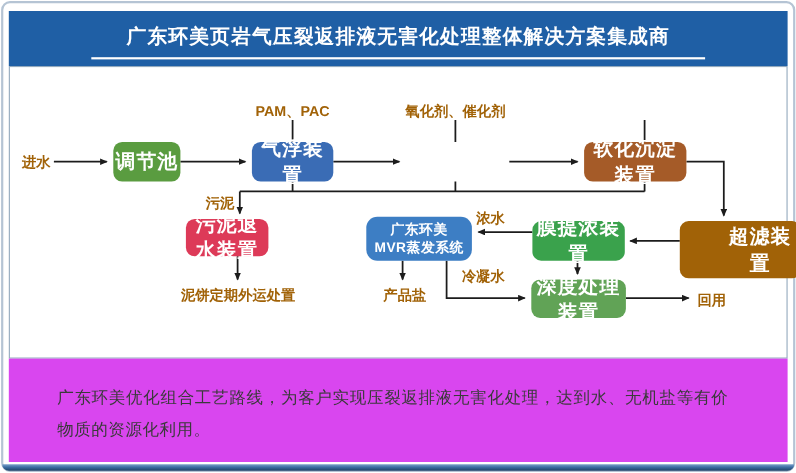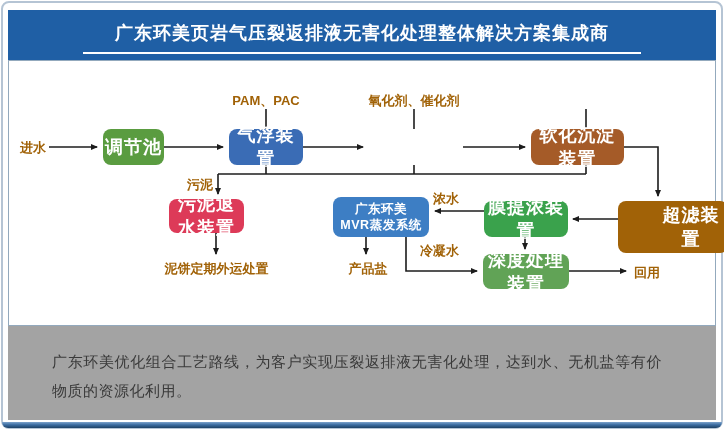--- a/index.html
+++ b/index.html
@@ -32,21 +32,21 @@
   .flow-panel{
     position:absolute;left:8px;top:60px;width:708px;height:266px;
     background:#fff;border:1px solid #93a9bd;box-sizing:border-box;
   }
   .flow-svg{position:absolute;left:0;top:0;width:708px;height:266px;}
   .node{
     position:absolute;border-radius:8px;color:#fff;
     display:flex;align-items:center;justify-content:center;
     font-size:18px;font-weight:bold;letter-spacing:1px;text-align:center;
   }
-  .node-two-line{font-size:12.5px;line-height:1.3;letter-spacing:0.5px;}
+  .node-two-line{font-size:12.5px;line-height:1.3;letter-spacing:0.5px;border-radius:10px;}
   .lbl{
     position:absolute;font-size:13px;font-weight:bold;color:#a16207;
     white-space:nowrap;
   }
   .lbl-c{text-align:center;}
   .lbl-r{text-align:right;}
   .footer-panel{
     position:absolute;left:8px;top:326px;width:708px;height:94px;
     box-sizing:border-box;padding:21px 54px 0 44px;
   }
@@ -124,17 +124,17 @@
   <div class="lbl" style="left:411px;top:181px;">冷凝水</div>
 
   <div class="lbl lbl-c" style="left:147px;top:199px;width:121px;">泥饼定期外运处置</div>
   <div class="lbl lbl-c" style="left:324px;top:199px;width:70px;">产品盐</div>
 
   <div class="node" style="left: 474px; top: 193px; width: 86px; height: 35px; background-color: rgb(97, 163, 86);">深度处理装置</div>
 
   <div class="lbl" style="left:625px;top:203px;">回用</div>
 </div>
 
-<div class="footer-panel" style="background-color: #a3a3a3;">
+<div class="footer-panel" style="background-color: #d946ef;">
   <div class="footer-text">广东环美优化组合工艺路线，为客户实现压裂返排液无害化处理，达到水、无机盐等有价物质的资源化利用。</div>
 </div>
 
 <div class="bottom-edge"></div>
 
 </body></html>

